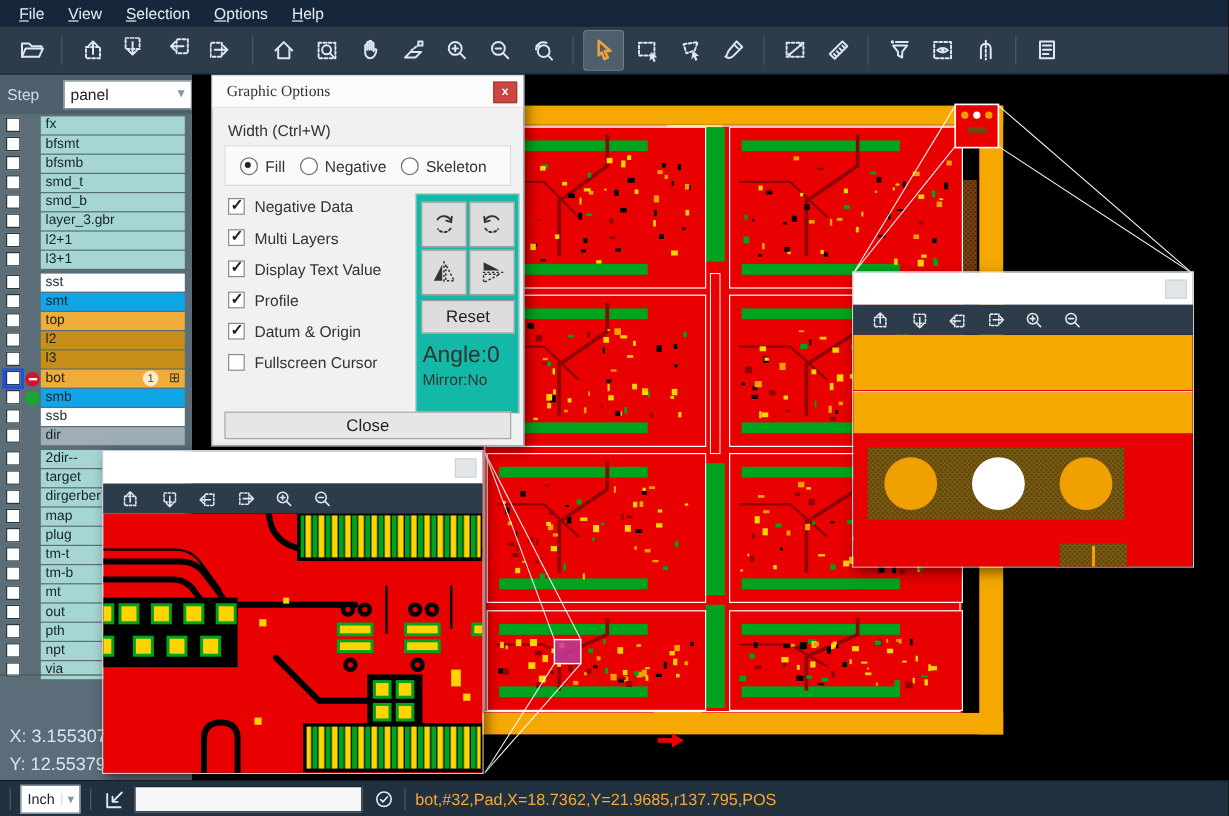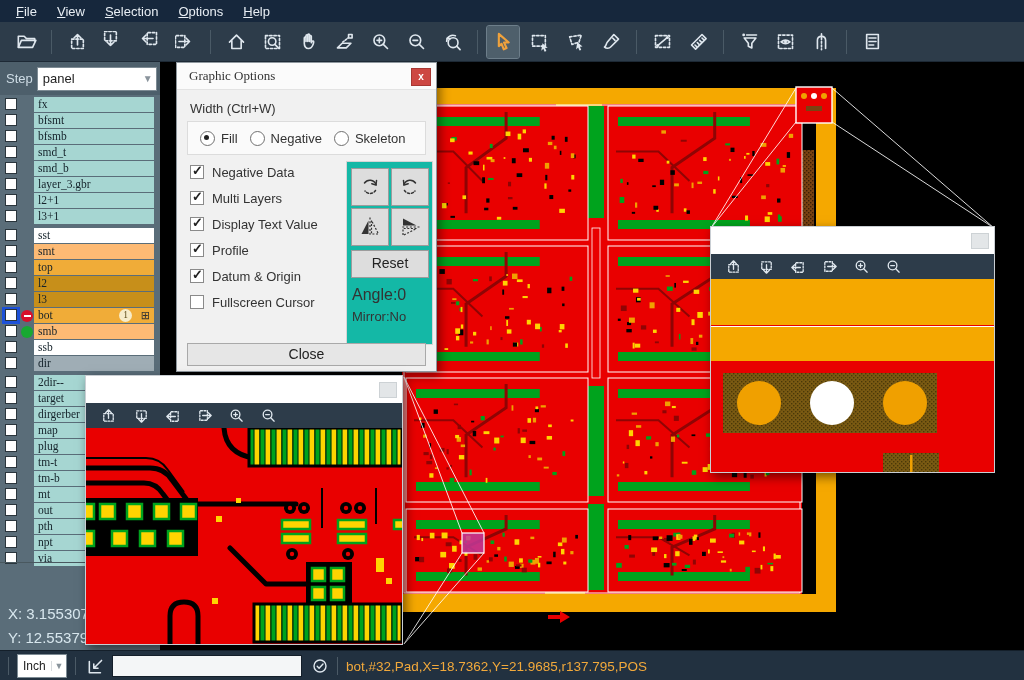--- a/index.html
+++ b/index.html
@@ -16,38 +16,38 @@
   .tool{width:32px;height:32px;display:flex;align-items:center;justify-content:center;margin:0 2px;border-radius:2px;}
   .tool svg{width:21px;height:21px;}
   .tool.active{background:#4e5f6b;outline:1px solid #6d7e8a;}
   .tsep{width:1px;height:24px;background:#4a5a66;margin:0 7px;}
   .icon-stroke{stroke:#dfe7ee;fill:none;stroke-width:1.4;stroke-linecap:round;stroke-linejoin:round;}
   .icon-fill{fill:#dfe7ee;stroke:none;}
   
   #sidebar{position:absolute;left:0;top:62px;width:160px;height:588px;background:#5a6d79;z-index:1;}
   #step-row{position:absolute;left:0;top:0;width:160px;height:33px;background:#4d5f6b;display:flex;align-items:center;}
   #step-label{color:#cfdde6;font-size:13px;margin-left:6px;}
-  #step-select{margin-left:4px;width:118px;height:22px;background:#fff;border:1px solid #7d8b94;display:flex;align-items:center;
+  #step-select{margin-left:20px;width:118px;height:22px;background:#fff;border:1px solid #7d8b94;display:flex;align-items:center;
                font-size:13px;color:#222;}
   #step-select .val{flex:1;padding-left:5px;}
   #step-select .chev{width:16px;color:#8a949c;font-size:10px;text-align:center;}
-  #layers{position:absolute;left:0;top:35px;width:154px;font-family:Liberation Serif, serif;}
+  #layers{position:absolute;left:0;top:35px;width:154px;}
   .layer-row{position:relative;height:15px;margin-bottom:1px;}
   .lr-cb{position:absolute;left:5px;top:1px;width:12px;height:12px;background:#fff;border:1px solid #2a353c;box-sizing:border-box;}
   .lr-cbwrap-sel{position:absolute;left:2px;top:-1px;width:18px;height:17px;background:#1d51d8;}
   .lr-cbwrap-sel .lr-cb{left:3px;top:2px;}
   .lr-dot{position:absolute;left:21px;top:1.5px;width:12px;height:12px;border-radius:50%;}
   .lr-dot.red{background:#d8102a;}
   .lr-dot.red::after{content:"";position:absolute;left:2.5px;top:5px;width:7px;height:2px;background:#fff;}
   .lr-dot.green{background:#18a832;}
   .lr-label{position:absolute;left:34px;top:0;right:0;height:15px;font-size:11.5px;color:#14222a;line-height:15px;
             padding-left:4px;overflow:hidden;white-space:nowrap;}
   .bg-teal .lr-label{background:#a6d6d2;}
   .bg-white .lr-label{background:#ffffff;}
-  .bg-green .lr-label{background:#fdba74;}
+  .bg-green .lr-label{background:#0ea5e9;}
   .bg-orange .lr-label{background:#f0ac38;}
   .bg-gold .lr-label{background:#c78f1a;}
   .bg-gray .lr-label{background:#9fadb5;}
   .lr-badge{position:absolute;right:22px;top:1px;width:13px;height:13px;border-radius:50%;background:#f7ecc9;color:#5a4a1a;
             font-size:9.5px;text-align:center;line-height:13px;}
   .lr-grid{position:absolute;right:4px;top:0;font-size:11px;color:#333;line-height:15px;}
   .gap-before{margin-top:4px;}
   #coords{position:absolute;left:8px;top:540px;color:#d8e7ee;font-size:15px;line-height:24px;}
   #sidebar-divider{position:absolute;left:0;top:500px;width:160px;height:1px;background:#49585f;}
   
@@ -72,21 +72,21 @@
   .chk-box.on::after{content:"✓";position:absolute;left:1px;top:-3px;font-size:13px;color:#222;font-weight:bold;}
   .chk-label{margin-left:8px;white-space:nowrap;}
   #dlg-groupbox{position:absolute;left:169px;top:98px;width:85px;height:182px;background:#14b8a6;border:1px solid #d5d5d5;}
   .xfm-btn{position:absolute;width:36px;height:36px;background:#ddd;border:1px solid #9c9c9c;display:flex;align-items:center;
            justify-content:center;}
   .xfm-btn svg{width:24px;height:24px;}
   #btn-rot-cw{left:4px;top:6px;} #btn-rot-ccw{left:44px;top:6px;}
   #btn-flip-h{left:4px;top:46px;} #btn-flip-v{left:44px;top:46px;}
   #btn-reset{position:absolute;left:4px;top:88px;width:76px;height:26px;background:#ddd;border:1px solid #9c9c9c;
              font-size:14px;color:#222;text-align:center;line-height:25px;}
-  #dlg-angle{position:absolute;left:5px;top:124px;font-size:16px;}
+  #dlg-angle{position:absolute;left:5px;top:124px;font-size:19px;}
   #dlg-mirror{position:absolute;left:5px;top:147px;font-size:13px;}
   #btn-close{position:absolute;left:10px;top:280px;width:239px;height:23px;background:#e6e6e6;border:1px solid #a9a9a9;
              box-sizing:border-box;text-align:center;line-height:21px;font-size:14px;color:#222;}
   .dlg-glyph{stroke:#333;fill:none;stroke-width:1.5;stroke-linecap:round;}
   
   .float-win{position:absolute;border:1px solid #c9ced3;box-sizing:border-box;z-index:3;box-shadow:3px 4px 10px rgba(0,0,0,.5);}
   #winA{left:85px;top:375px;width:318px;height:270px;}
   #winB{left:710px;top:226px;width:285px;height:247px;}
   .fw-title{position:absolute;left:0;top:0;right:0;height:27px;background:#fff;}
   .fw-btn{position:absolute;right:5px;top:6px;width:16px;height:14px;background:#e3e6e8;border:1px solid #cdd2d5;}

